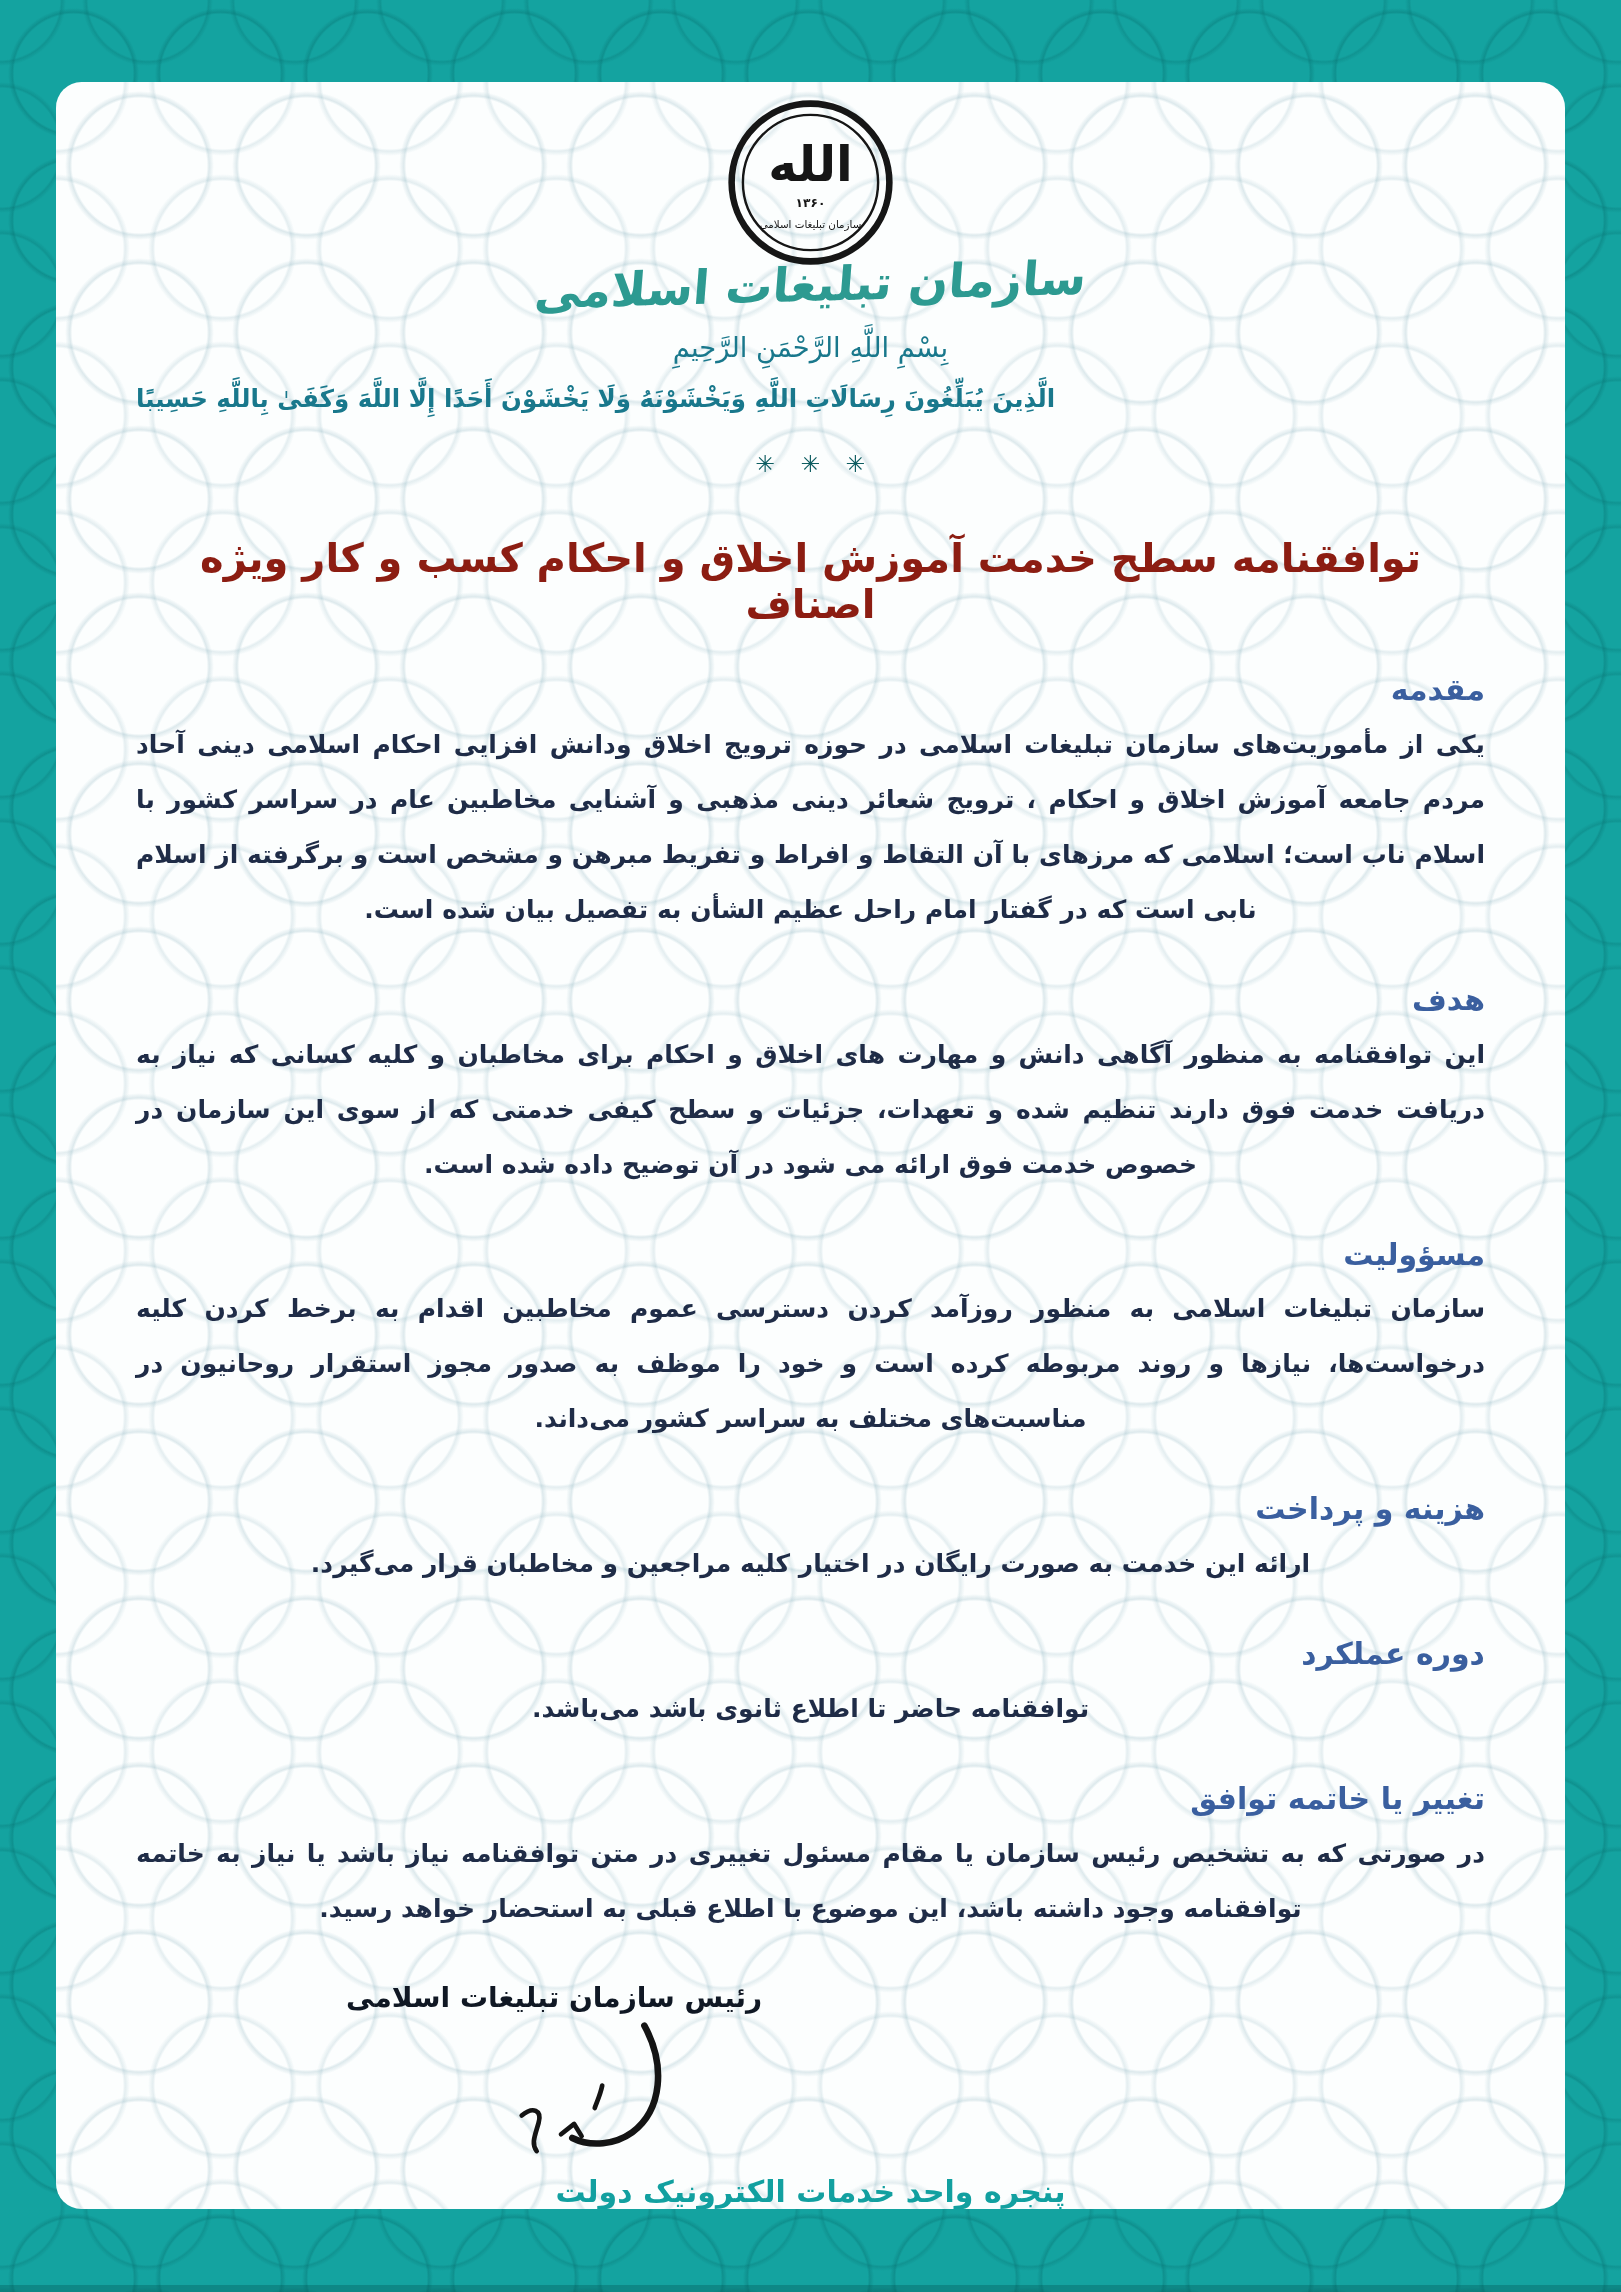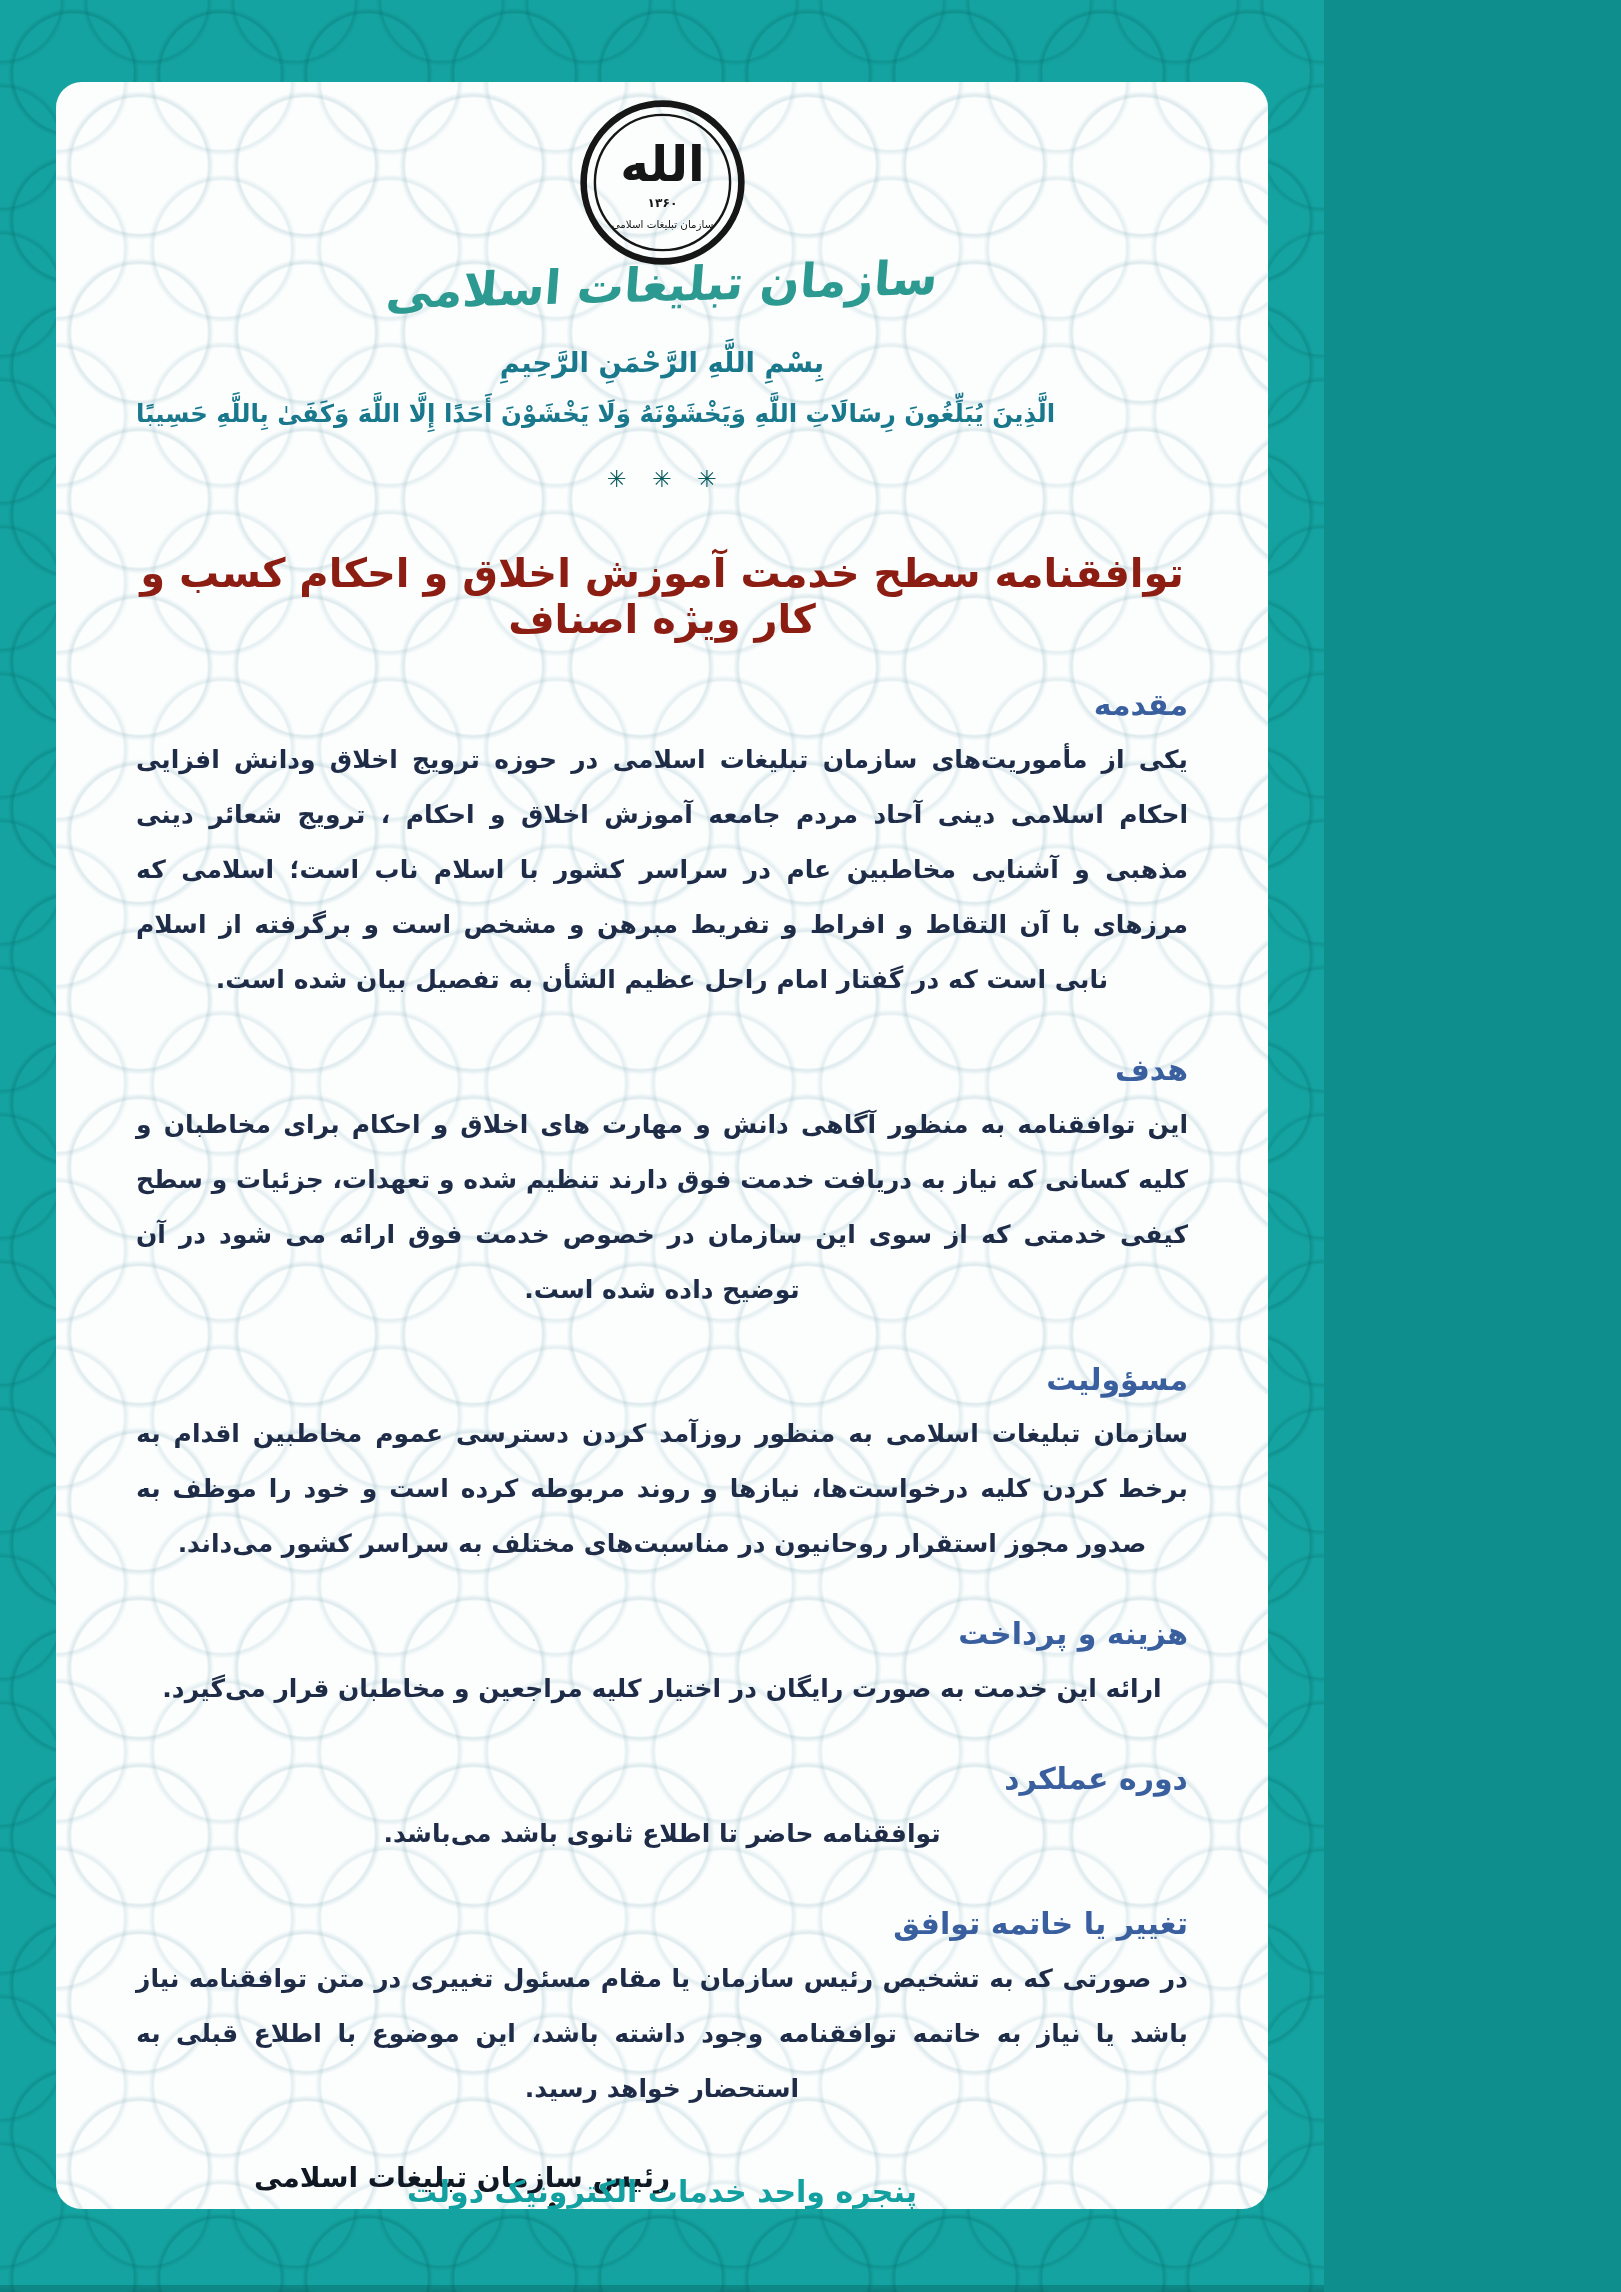--- a/index.html
+++ b/index.html
@@ -1,18 +1,18 @@
 <!DOCTYPE html>
 <html lang="fa"><head>
 <meta charset="utf-8">
 <style>
   html,body{margin:0;padding:0;background:#0e8f8d;}
   .canvas{
     position:relative;
-    width:1324px;height:2293px;
+    width:1621px;height:2293px;
     overflow:hidden;
     background-color:#14a3a0;
     background-image:
       radial-gradient(circle, rgba(6,110,110,0) 57%, rgba(6,110,110,0.35) 59%, rgba(6,110,110,0) 63%),
       radial-gradient(circle, rgba(6,110,110,0) 57%, rgba(6,110,110,0.28) 59%, rgba(6,110,110,0) 63%);
     background-size:147px 147px;
     background-position:0 0, 74px 74px;
     font-family:"DejaVu Sans", sans-serif;
   }
   .canvas::after{
@@ -40,25 +40,25 @@
   .calligraphy{
     text-align:center;
     margin-top:-13.7px;
     color:#2d9a91;
     font-weight:bold;
     font-size:47px;
     transform:rotate(-1.5deg) skewX(-6deg);
     letter-spacing:1px;
   }
   .bismillah{
-    margin-top:35px;
+    margin-top:20px;
     text-align:center;
     color:#19788c;
     font-size:27.4px;
-    font-weight:bold;
+    font-weight:normal;
   }
   .verse{
     margin-top:21px;
     text-align:left;
     color:#19788c;
     font-size:24.5px;
     font-weight:bold;
   }
   .divider{
     margin-top:37px;

